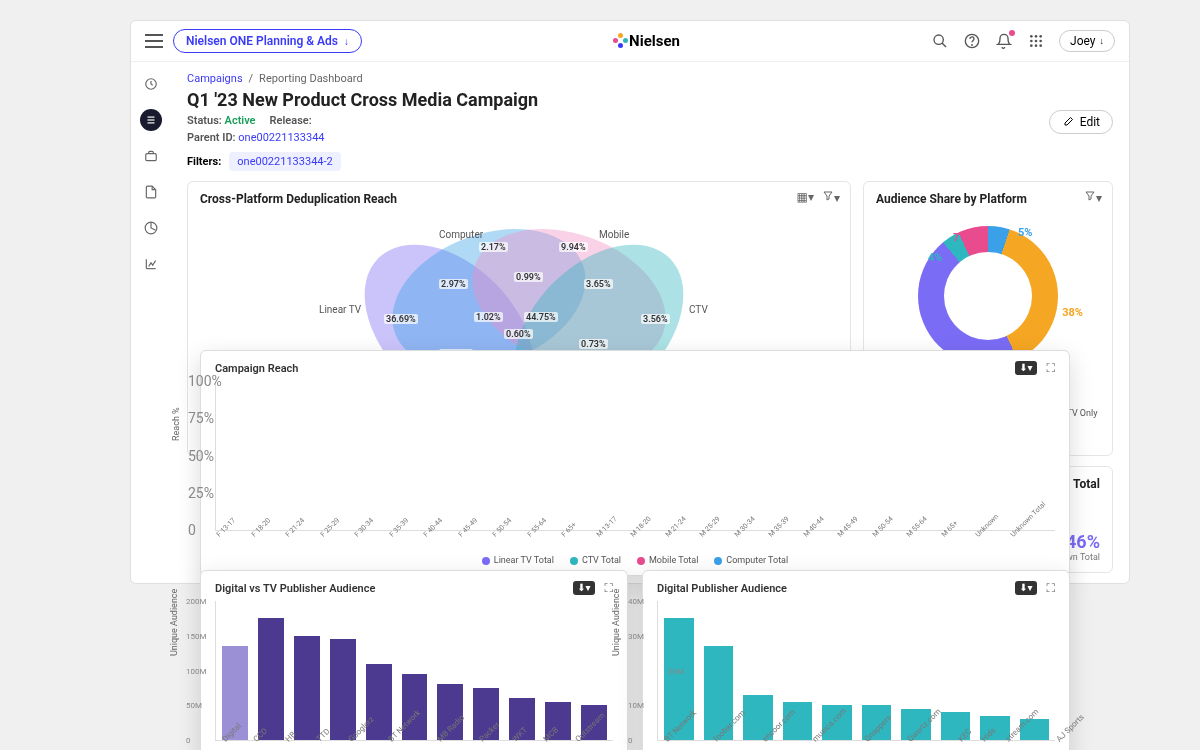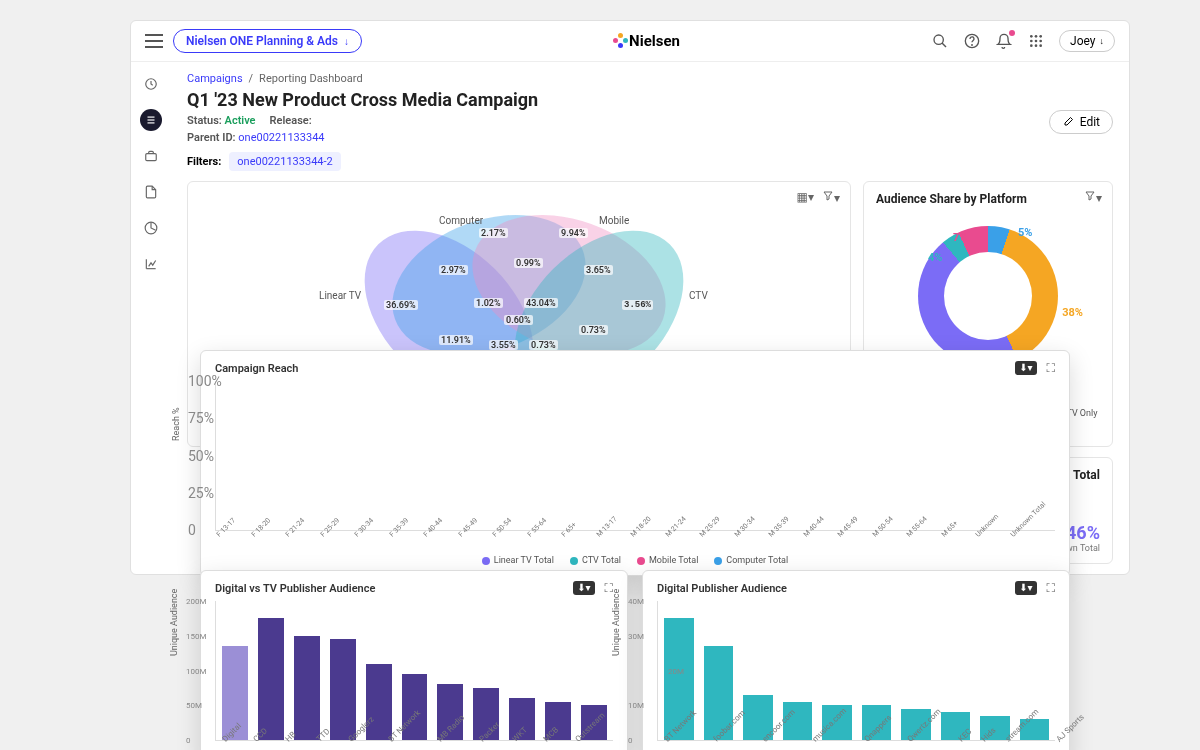--- a/index.html
+++ b/index.html
@@ -230,20 +230,21 @@
     </div>
     <div class="filters-row">
       <b>Filters:</b>
       <span class="filter-chip">one00221133344-2</span>
     </div>
 
     <div class="cards-row">
 
 
       <div class="card" style="flex:1;">
+        <div class="card-title">Cross-Platform Deduplication Reach</div>
         <div class="card-actions">
           <span>▦▾</span>
           <span>
             <svg width="12" height="12" viewBox="0 0 24 24" fill="none" stroke="currentColor" stroke-width="2">
                 <path d="M4 4h16l-6 8v6l-4 2v-8z"></path>
               </svg>▾
           </span>
         </div>
         <div class="venn-wrap">
           <div class="venn-ellipse ve-ltv"></div>
@@ -254,22 +255,22 @@
           <span class="venn-label" style="top:15px; left:270px;">Mobile</span>
           <span class="venn-label" style="top:90px; left:-10px;">Linear TV</span>
           <span class="venn-label" style="top:90px; left:360px;">CTV</span>
           <span class="venn-num" style="top:28px; left:150px;">2.17%</span>
           <span class="venn-num" style="top:28px; left:230px;">9.94%</span>
           <span class="venn-num" style="top:65px; left:110px;">2.97%</span>
           <span class="venn-num" style="top:58px; left:185px;">0.99%</span>
           <span class="venn-num" style="top:65px; left:255px;">3.65%</span>
           <span class="venn-num" style="top:100px; left:55px;">36.69%</span>
           <span class="venn-num" style="top:98px; left:145px;">1.02%</span>
-          <span class="venn-num" style="top:98px; left:195px;">43.04%</span>
-          <span class="venn-num" style="top:100px; left:293px;font-family:Liberation Mono, monospace;">3.56%</span>
+          <span class="venn-num" style="top:98px; left:195px;">44.75%</span>
+          <span class="venn-num" style="top:100px; left:312px;">3.56%</span>
           <span class="venn-num" style="top:135px; left:110px;">11.91%</span>
           <span class="venn-num" style="top:140px; left:160px;">3.55%</span>
           <span class="venn-num" style="top:140px; left:200px;">0.73%</span>
           <span class="venn-num" style="top:125px; left:250px;">0.73%</span>
           <span class="venn-num" style="top:115px; left:175px;">0.60%</span>
           <span class="venn-num" style="top:170px; left:185px;">4.96%</span>
         </div>
         <div class="venn-note">(Not Scaled to Size)</div>
         <div class="venn-legend">
           <span><i class="legend-dot" style="background:#7b6cf6;"></i><span>Linear TV</span></span>

